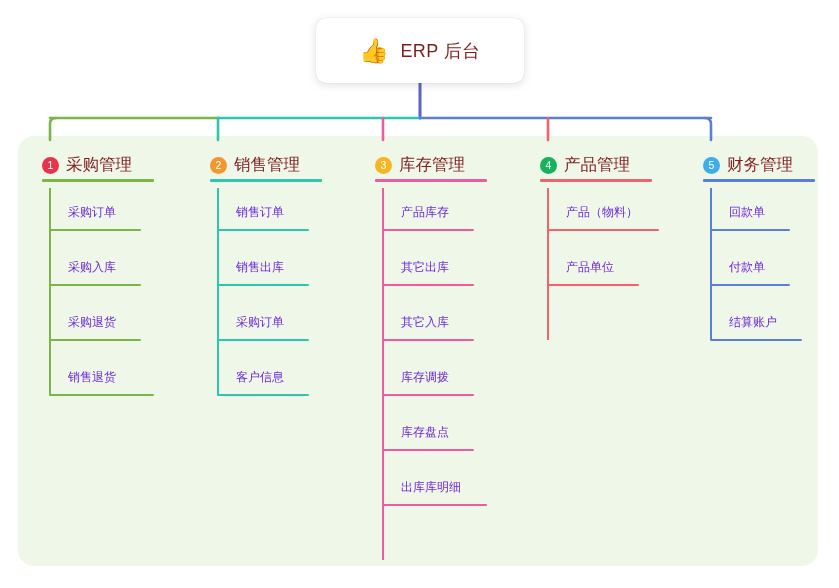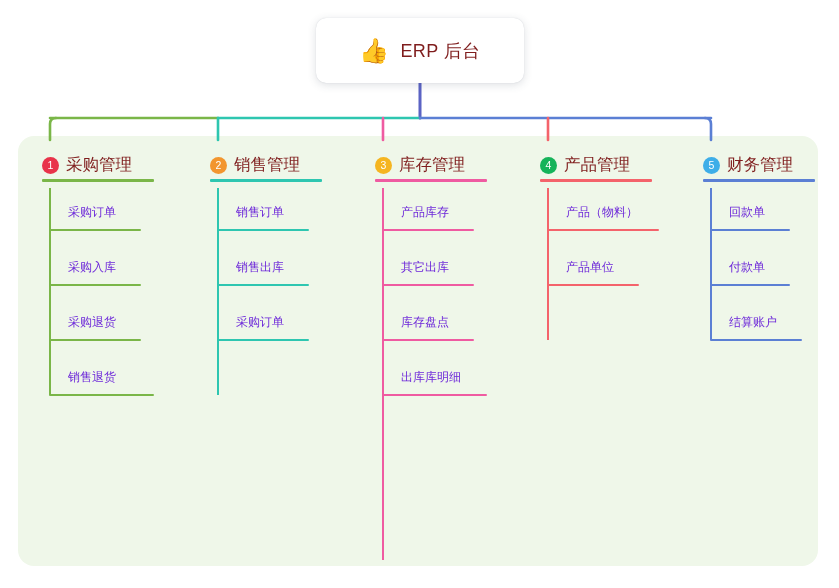--- a/index.html
+++ b/index.html
@@ -121,39 +121,51 @@
             <div class="item-rule" style="width: 92px; background: rgb(46, 198, 176);"></div>
           </div>
           <div class="item">
             <span class="item-label">销售出库</span>
             <div class="item-rule" style="width: 92px; background: rgb(46, 198, 176);"></div>
           </div>
           <div class="item">
             <span class="item-label">采购订单</span>
             <div class="item-rule" style="width: 92px; background: rgb(46, 198, 176);"></div>
           </div>
+          <div class="item">
+            <span class="item-label">客户信息</span>
+            <div class="item-rule" style="width: 92px; background: rgb(46, 198, 176);"></div>
+          </div>
         </div>
       </div>
       <div class="col" style="left: 355px;">
         <div class="col-head">
           <span class="badge" style="background: rgb(245, 181, 32);">3</span>
           <span class="col-name">库存管理</span>
           <div class="head-rule" style="width: 112px; background: rgb(239, 91, 161);"></div>
         </div>
         <div class="items" style="height: 385px;">
           <div class="spine" style="background: rgb(239, 91, 161); height: 372px;"></div>
           <div class="item">
             <span class="item-label">产品库存</span>
             <div class="item-rule" style="width: 92px; background: rgb(239, 91, 161);"></div>
           </div>
           <div class="item">
             <span class="item-label">其它出库</span>
             <div class="item-rule" style="width: 92px; background: rgb(239, 91, 161);"></div>
           </div>
           <div class="item">
+            <span class="item-label">其它入库</span>
+            <div class="item-rule" style="width: 92px; background: rgb(239, 91, 161);"></div>
+          </div>
+          <div class="item">
+            <span class="item-label">库存调拨</span>
+            <div class="item-rule" style="width: 92px; background: rgb(239, 91, 161);"></div>
+          </div>
+          <div class="item">
             <span class="item-label">库存盘点</span>
             <div class="item-rule" style="width: 92px; background: rgb(239, 91, 161);"></div>
           </div>
           <div class="item">
             <span class="item-label">出库库明细</span>
             <div class="item-rule" style="width: 105px; background: rgb(239, 91, 161);"></div>
           </div>
         </div>
       </div>
       <div class="col" style="left: 520px;">

